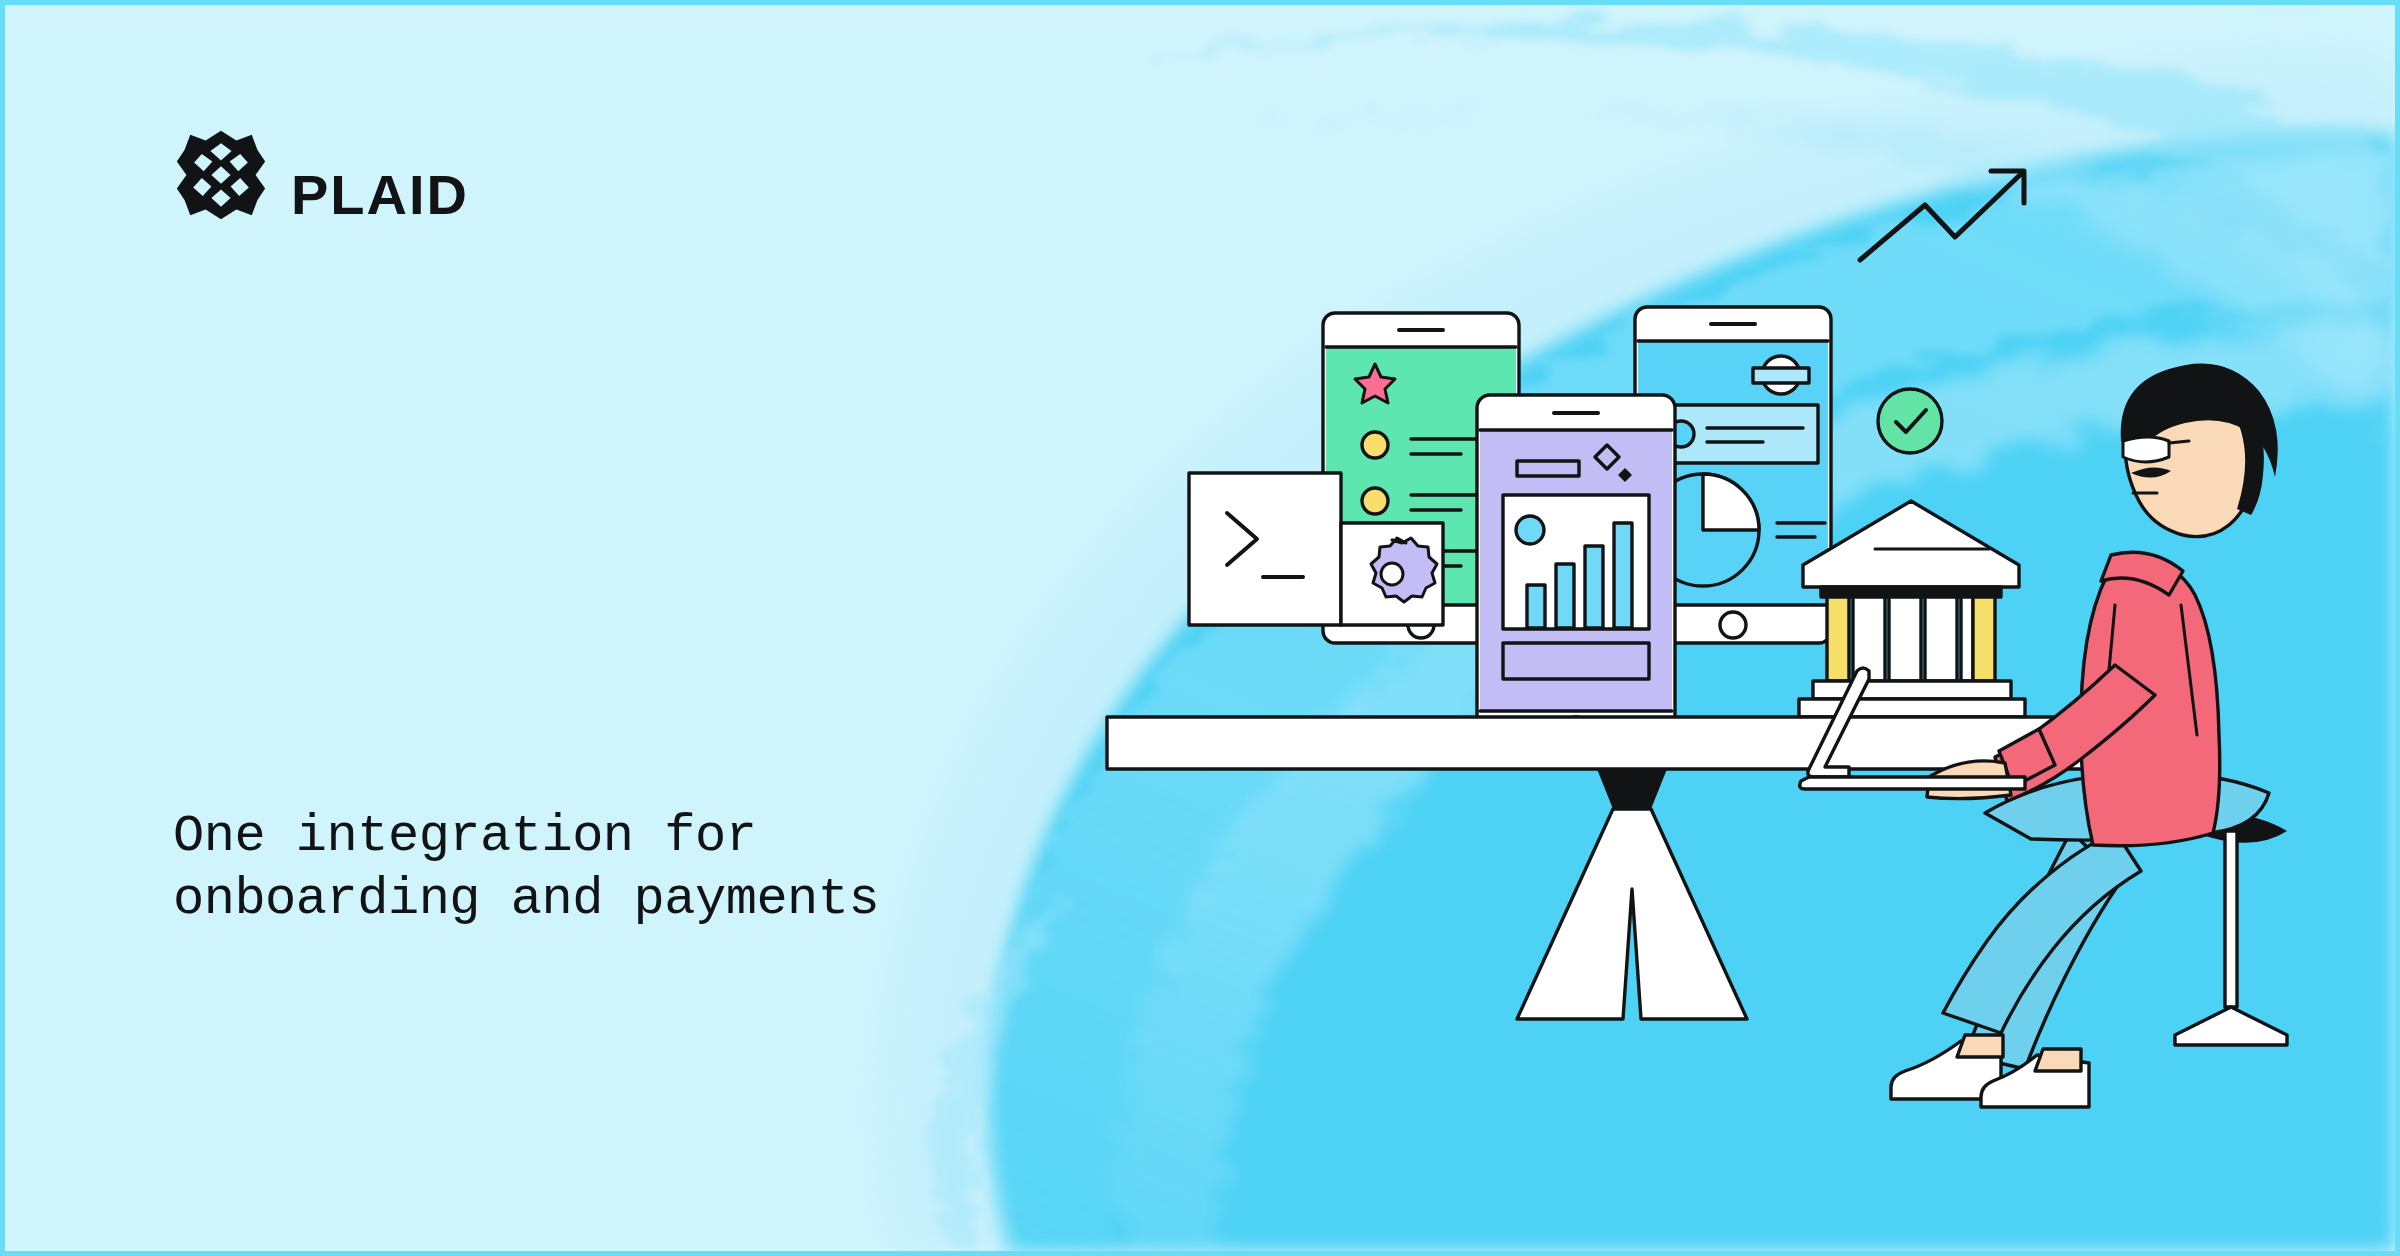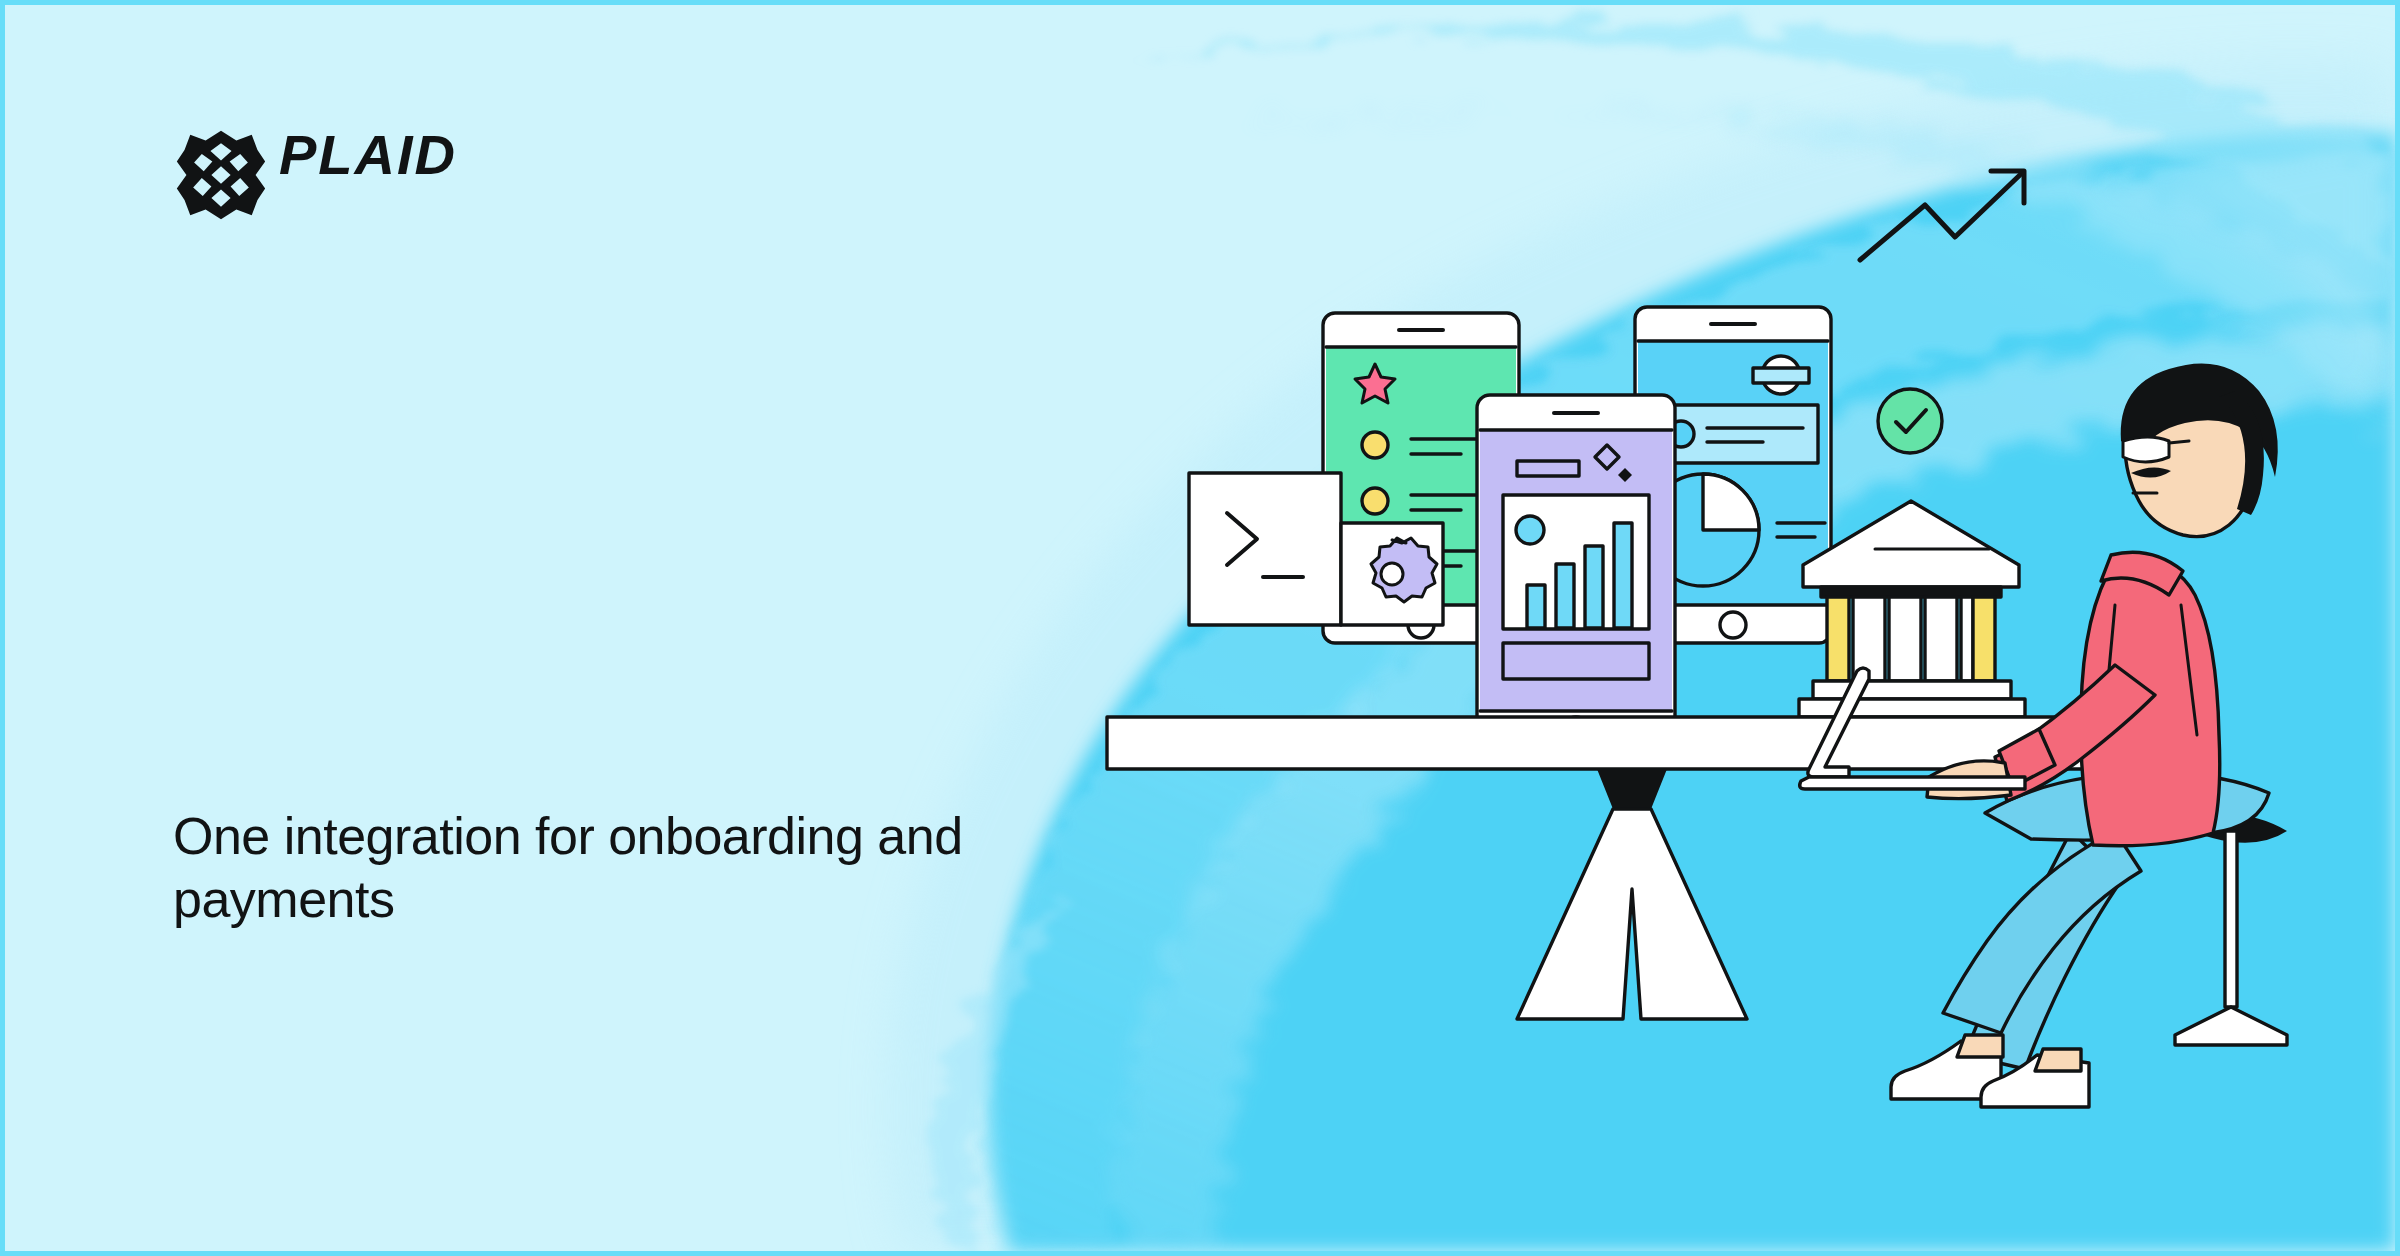--- a/index.html
+++ b/index.html
@@ -45,23 +45,22 @@
     width: 1100px;
     height: 100%;
     z-index: 6;
   }
 
   .logo-row {
     position: absolute;
     left: 168px;
     top: 122px;
     display: flex;
-    align-items: flex-start;
-    gap: 10px;
-    font-style: italic;
+    align-items: flex-end;
+    gap: 22px;
   }
   .logo-mark { display: block; }
   .logo-word {
     font-size: 56px;
     font-weight: 700;
     letter-spacing: 2px;
     color: #111314;
     line-height: 1;
     font-family: "Liberation Sans", sans-serif;
   }
@@ -84,21 +83,21 @@
     position: absolute;
     left: 168px;
     top: 800px;
     margin: 0;
     font-size: 52px;
     line-height: 1.22;
     font-weight: 400;
     letter-spacing: -0.5px;
     color: #111314;
     max-width: 800px;
-    font-family: Liberation Sans, sans-serif;
+    font-family: Liberation Mono, monospace;
   }
 
   
   .illustration {
     position: absolute;
     left: 1080px;
     top: 260px;
     width: 1290px;
     height: 920px;
     z-index: 5;

